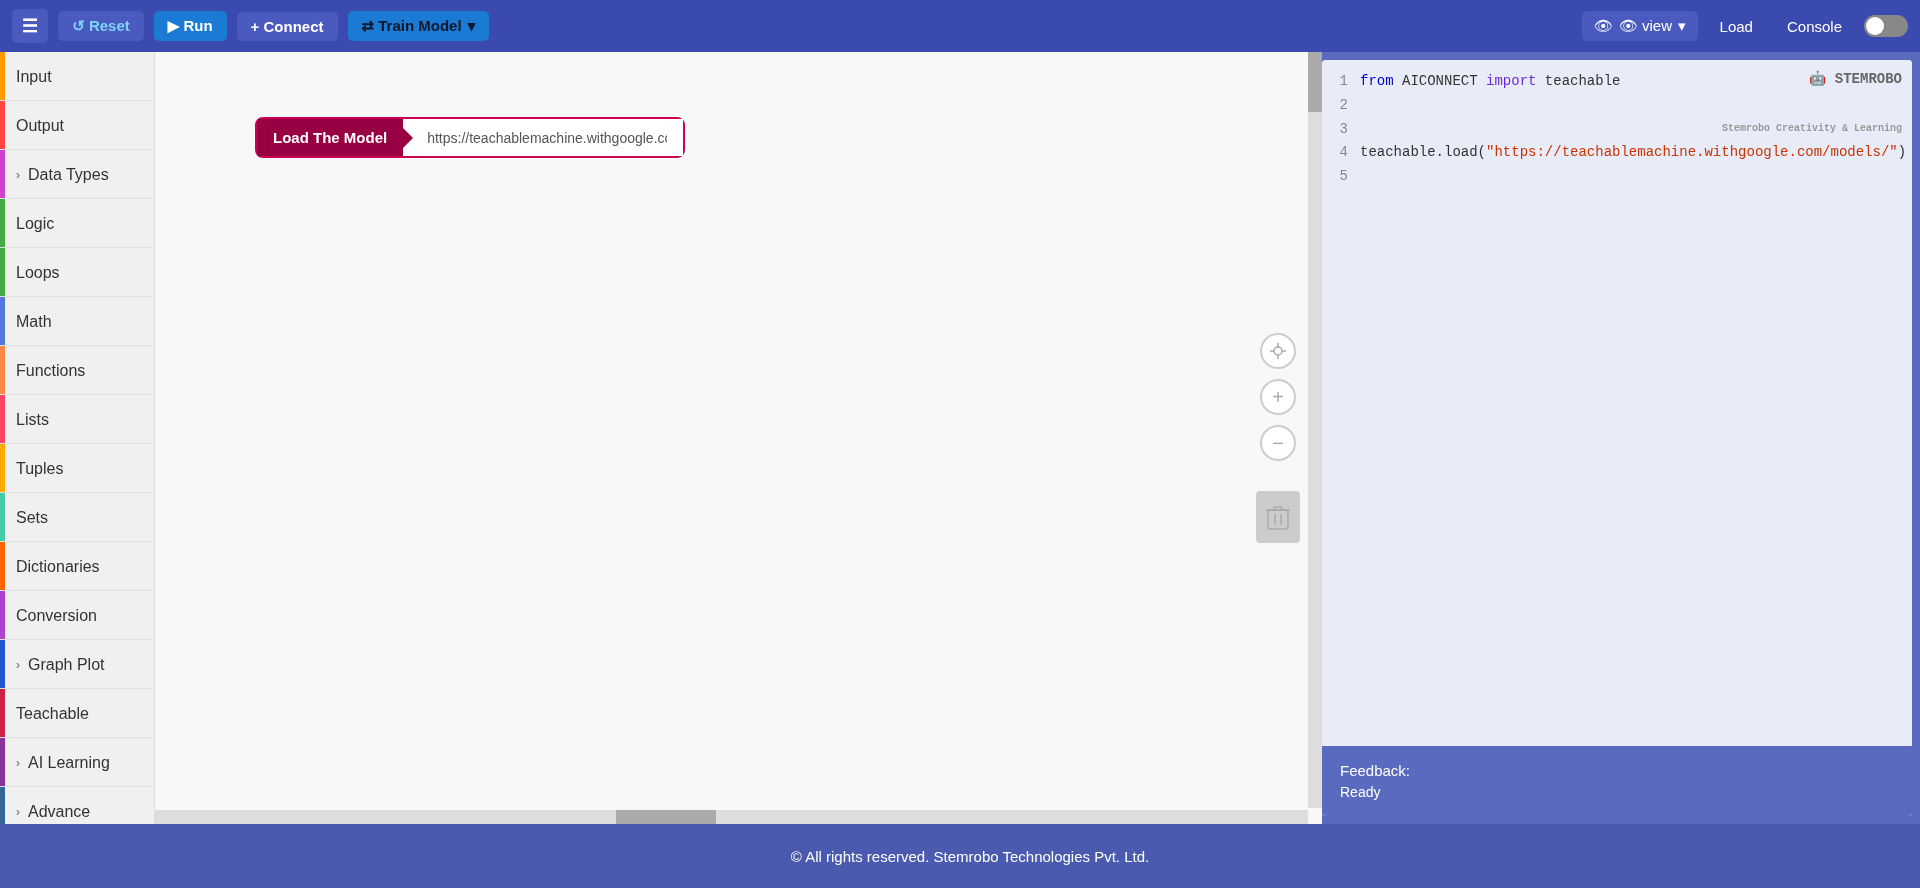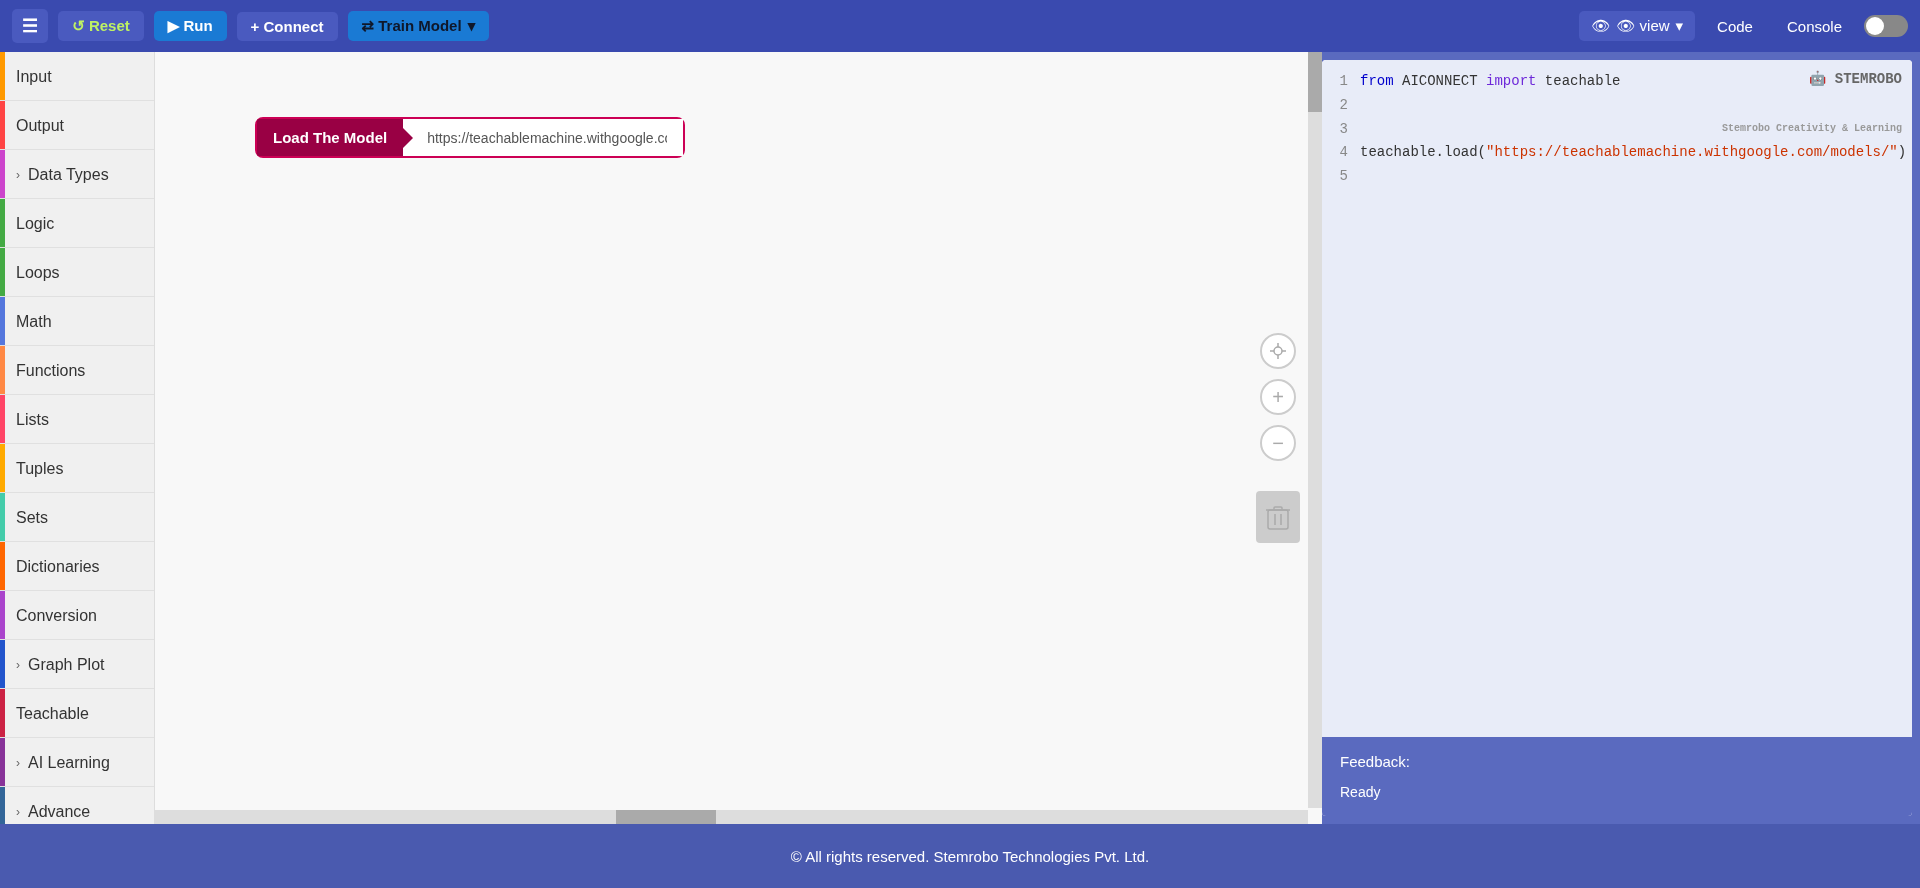--- a/index.html
+++ b/index.html
@@ -25,21 +25,21 @@
       font-weight: 600;
     }
     .btn-menu {
       background: #4a5abf;
       color: white;
       padding: 6px 10px;
       font-size: 18px;
     }
     .btn-reset {
       background: #4a5abf;
-      color: #bef264;
+      color: #7dd3fc;
     }
     .btn-run {
       background: #1a7ad4;
       color: white;
     }
     .btn-connect {
       background: #4a5abf;
       color: white;
     }
     .btn-train {
@@ -294,21 +294,21 @@
       background: #5a6abf;
       padding: 16px 18px;
       color: white;
     }
     .feedback-label {
       font-size: 15px;
       font-weight: normal;
     }
     .feedback-value {
       font-size: 14px;
-      margin-top: 13px;
+      margin-top: 4px;
     }
 
     
     .footer {
       height: 64px;
       background: #4a5aaf;
       display: flex;
       align-items: center;
       justify-content: center;
       color: white;
@@ -329,21 +329,21 @@
     <span>⇄ Train Model</span>
     <span>▾</span>
   </button>
   <div class="toolbar-spacer"></div>
   <div class="toolbar-right">
     <button class="view-btn">
       <span>👁</span>
       <span>👁 view</span>
       <span>▾</span>
     </button>
-    <button class="code-btn">Code</button>
+    <button class="code-btn">Load</button>
     <button class="console-btn">Console</button>
     <div class="toggle-switch">
       <div class="toggle-knob"></div>
     </div>
   </div>
 </div>
 
 <div class="main-area">
 
   <div class="sidebar">

